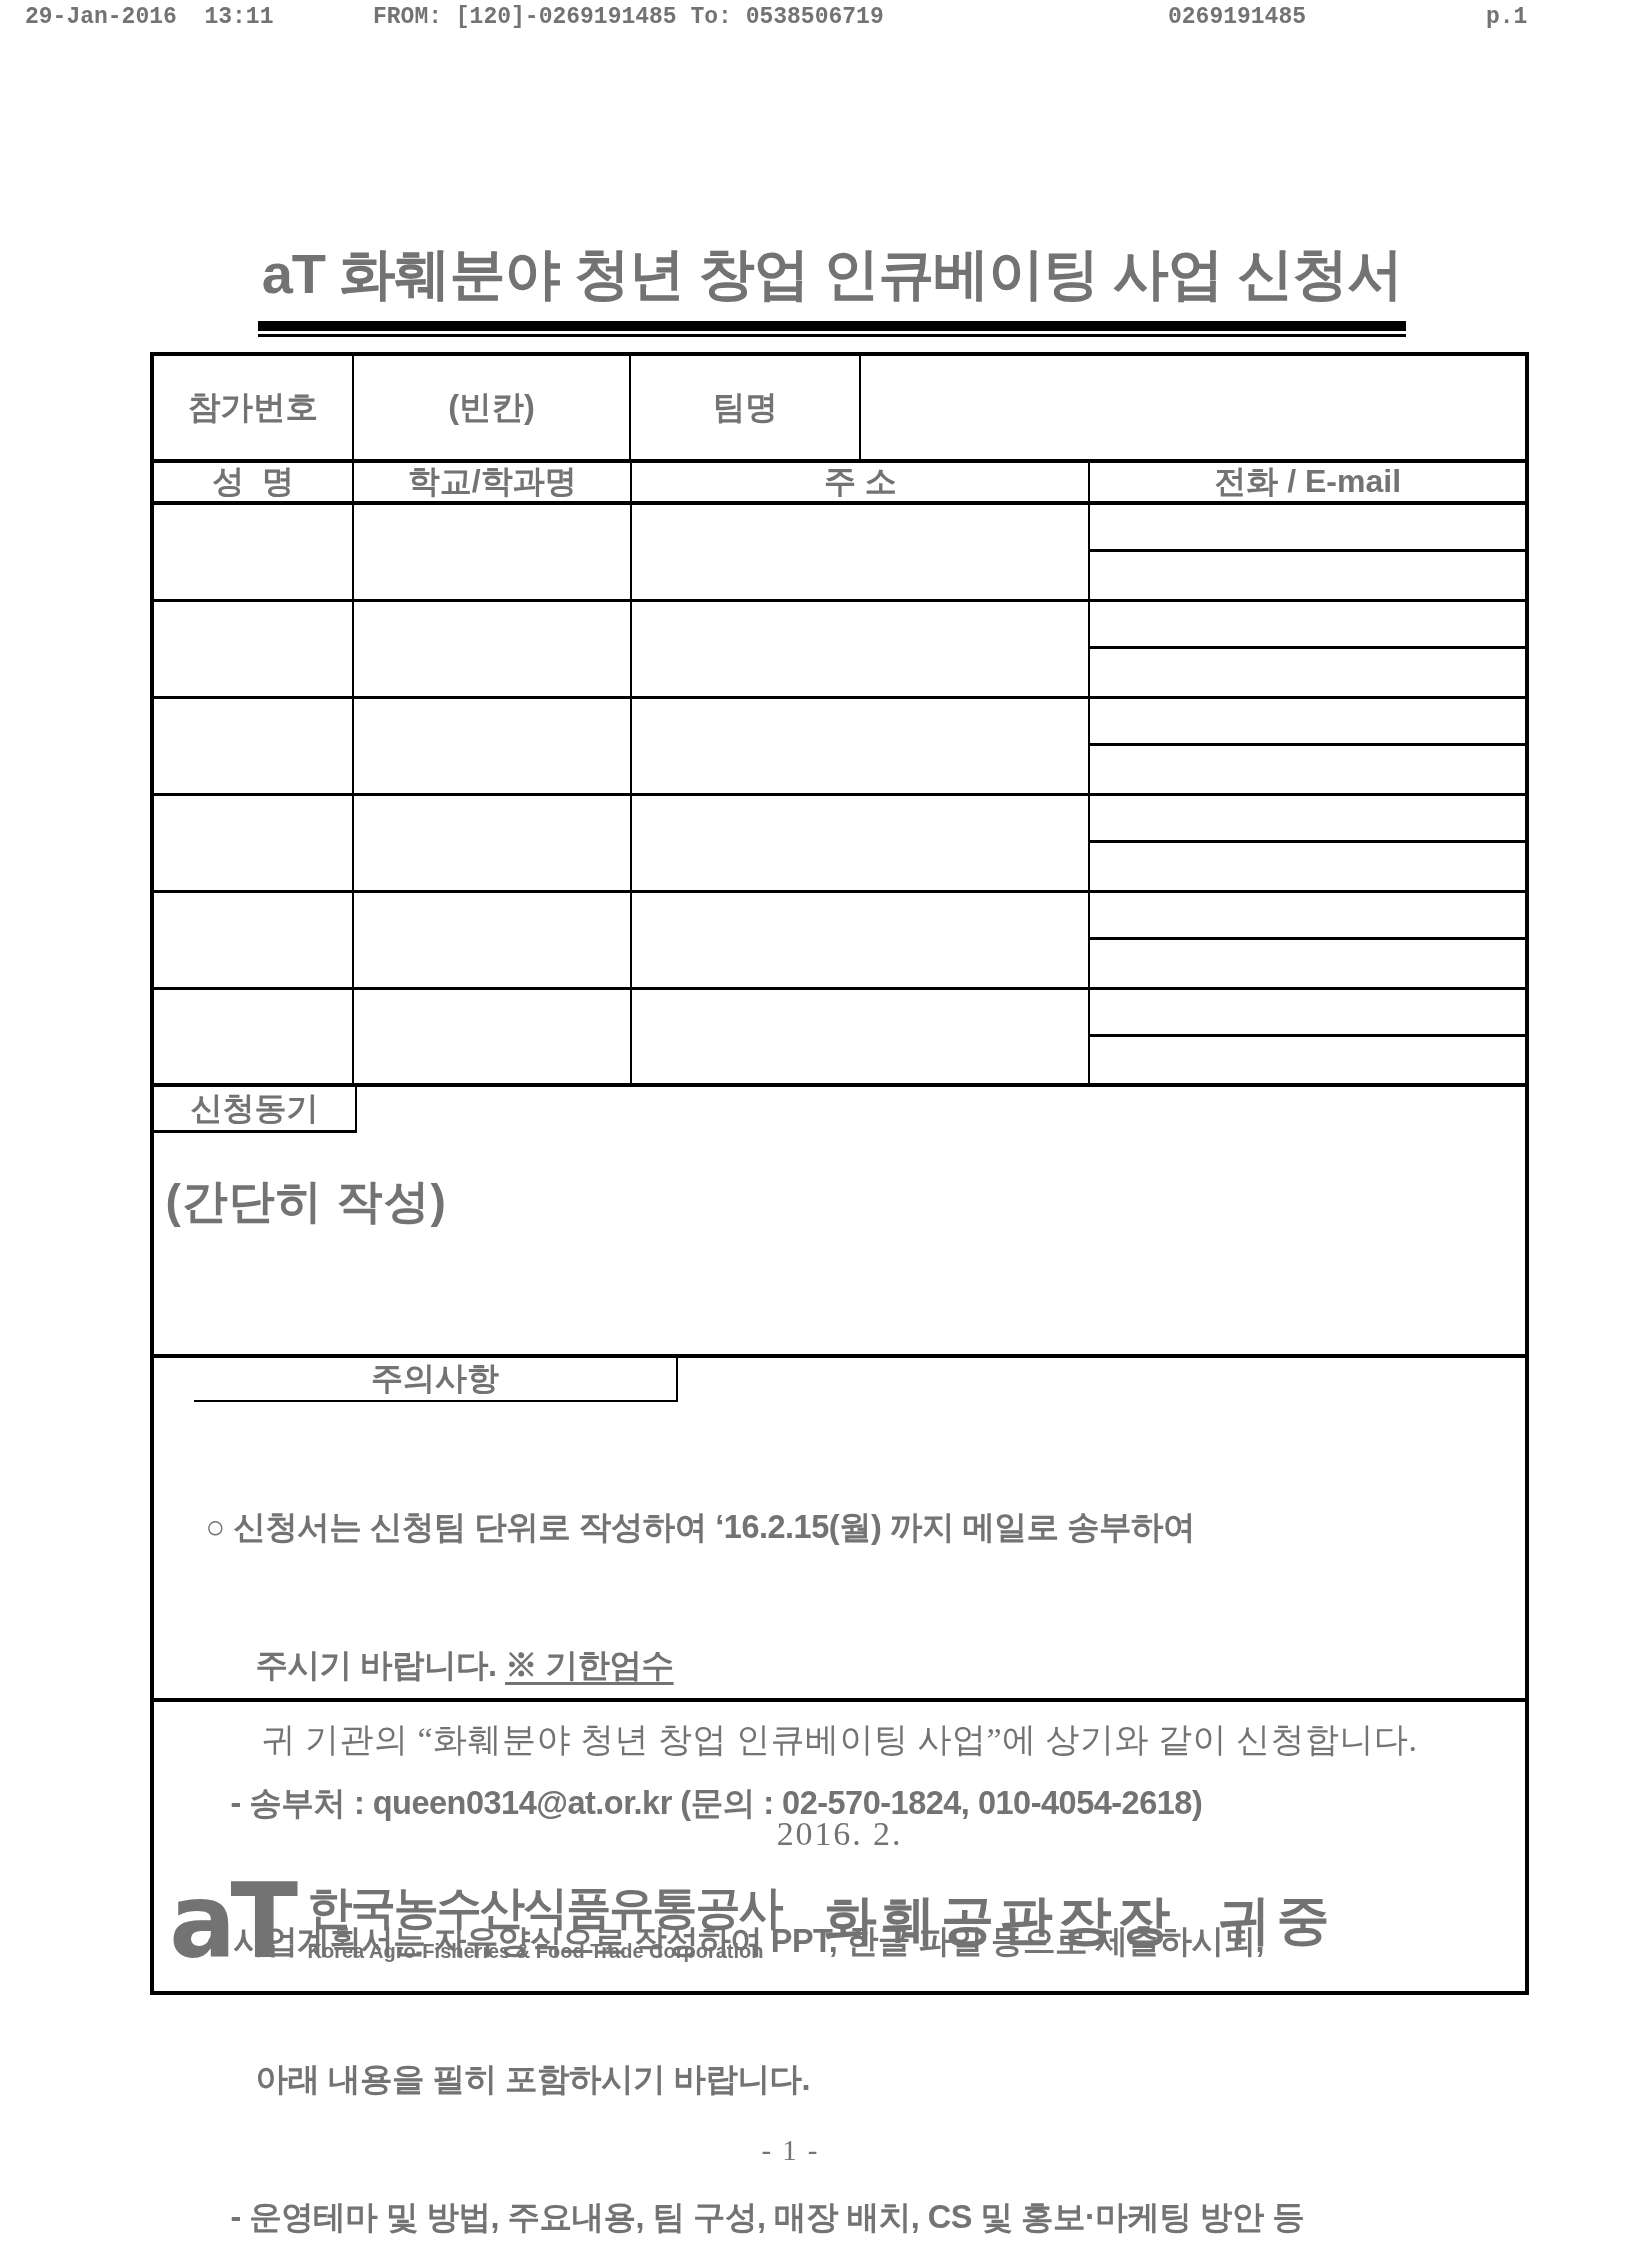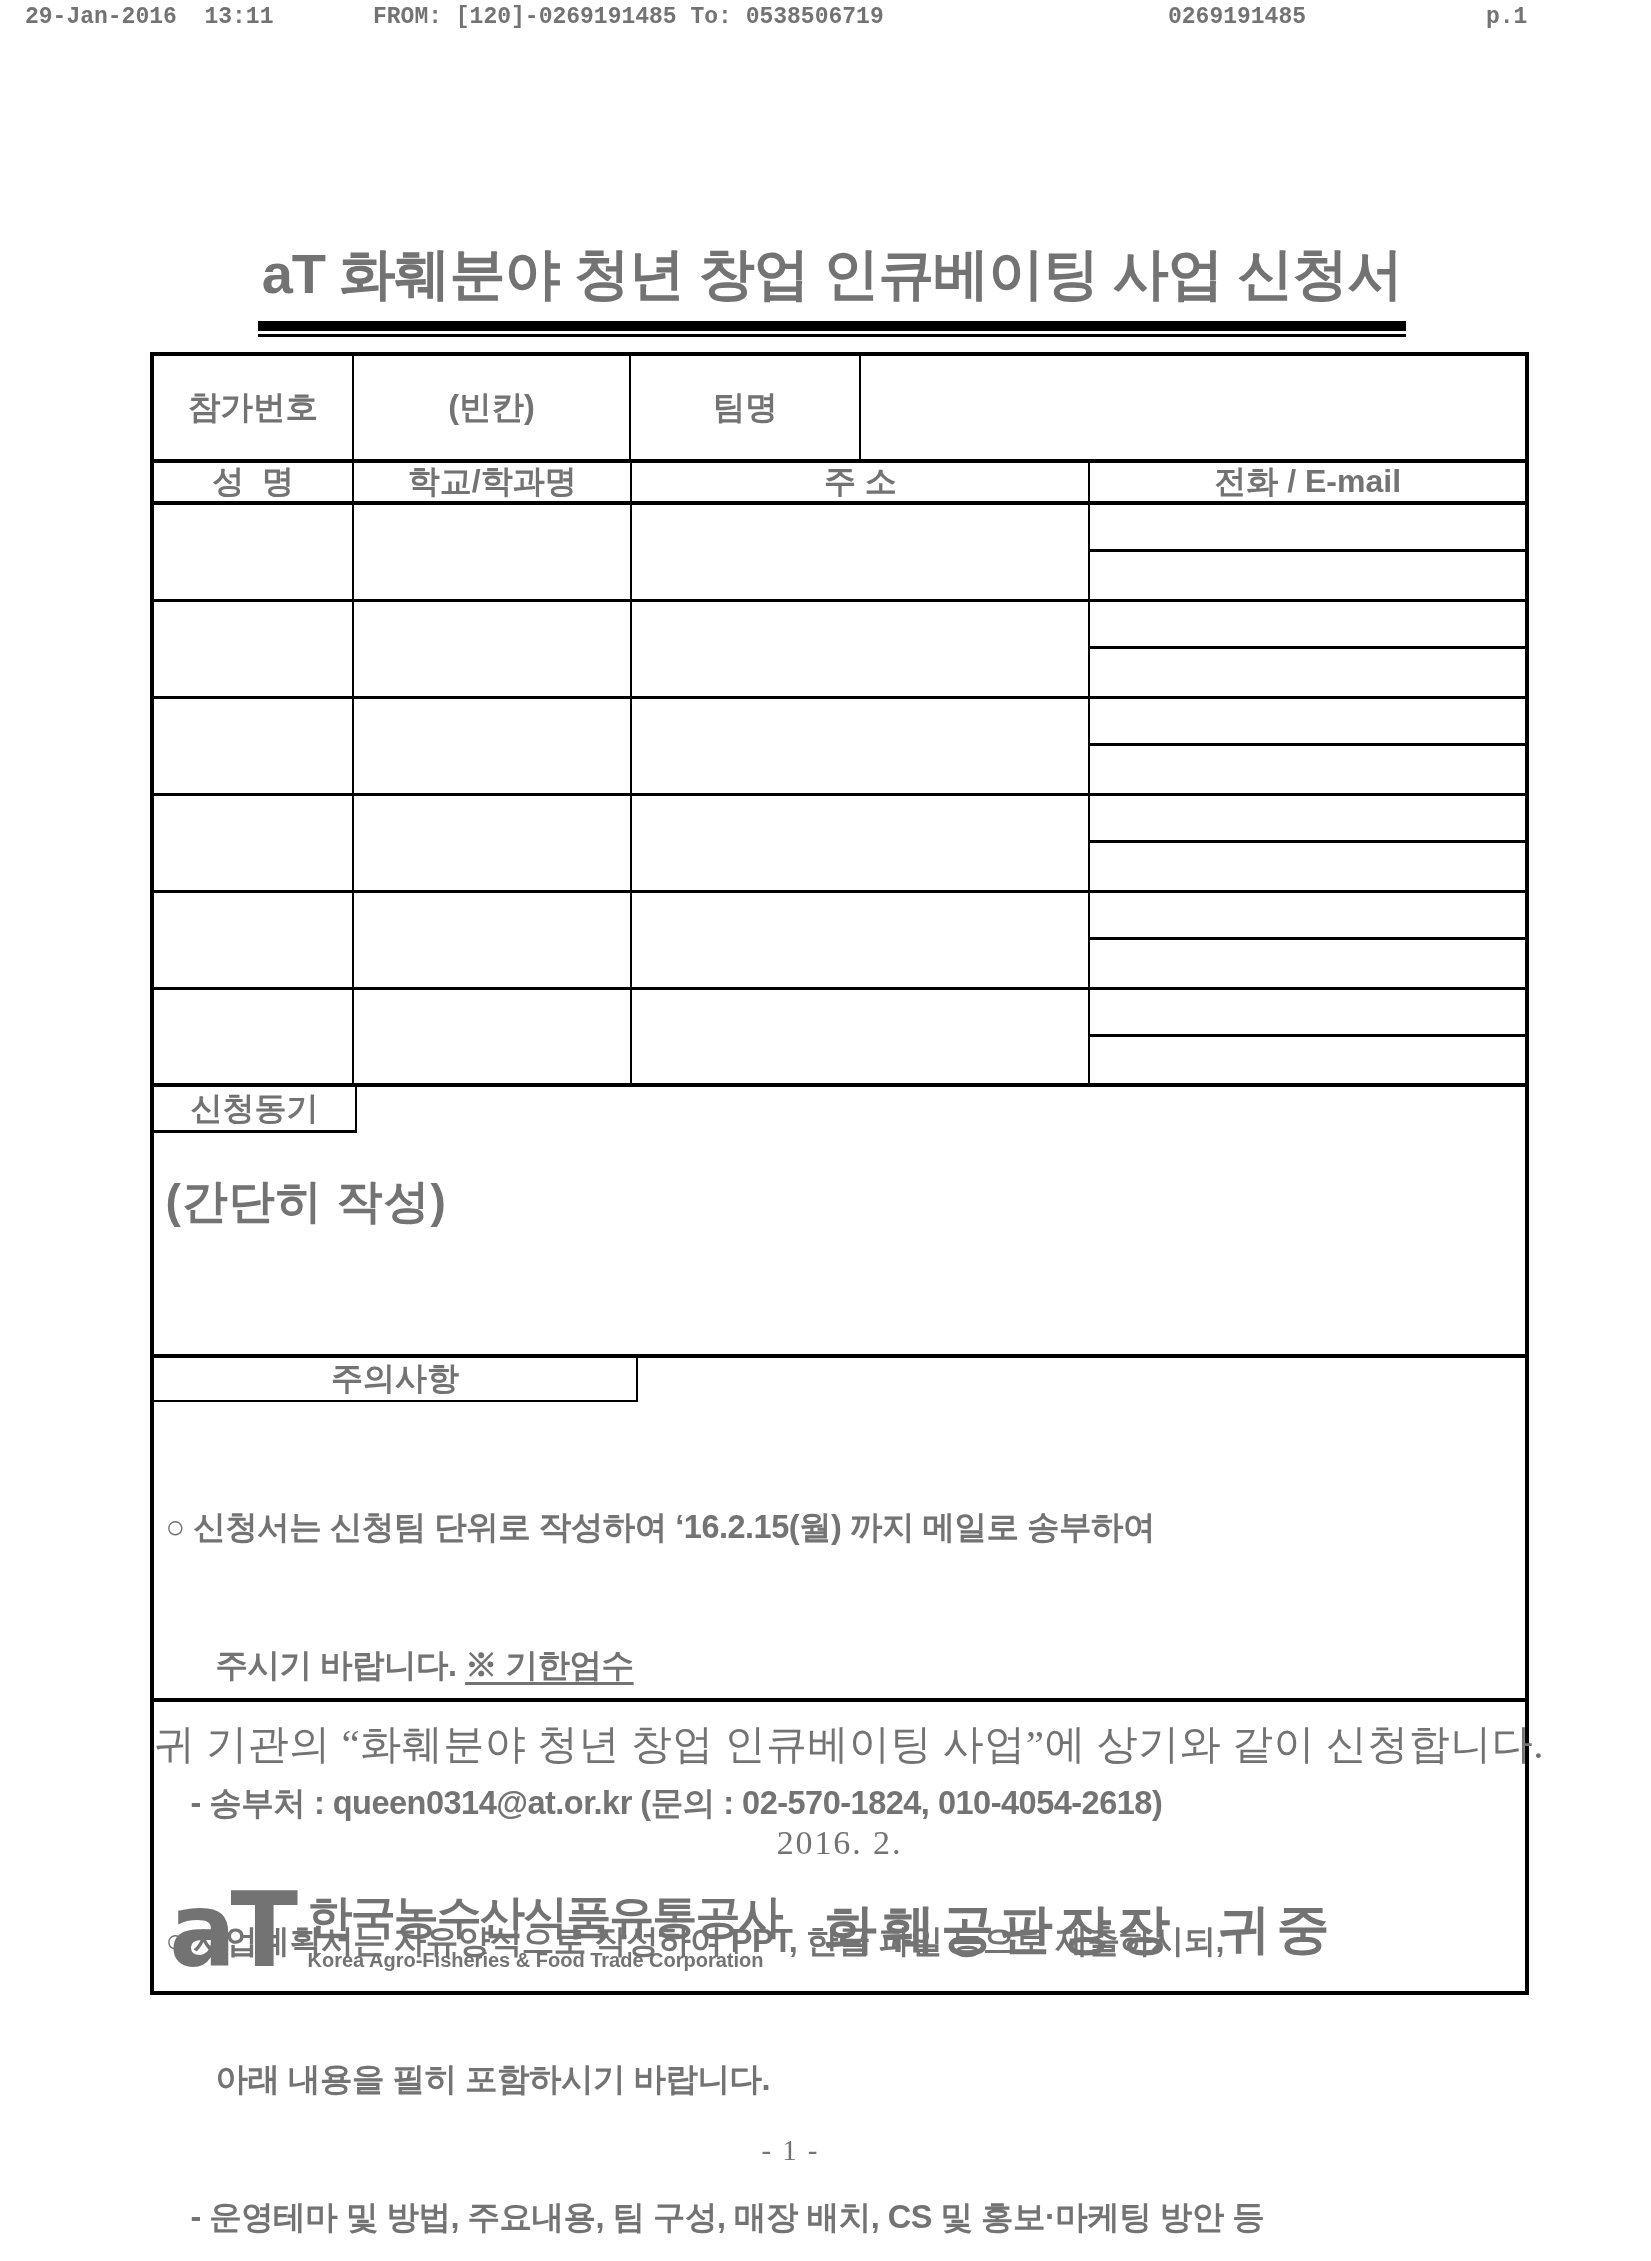--- a/index.html
+++ b/index.html
@@ -44,33 +44,33 @@
   .sub-cell { height:50%; display:flex; align-items:center; justify-content:center; font-size:27px; font-weight:bold; }
   .sub-top { border-bottom:3.8px solid #000; }
 
   
   .motivation { height:271px; border-bottom:4.8px solid #000; position:relative; }
   .motivation-tab { width:203px; height:46px; border-right:2.9px solid #000; border-bottom:3.8px solid #000;
     display:flex; align-items:center; justify-content:center; font-size:32px; font-weight:bold; }
   .motivation-hint { margin:38px 0 0 11.5px; font-size:46px; font-weight:bold; letter-spacing:1px; }
 
   
-  .notes { height:344px; border-bottom:4.8px solid #000; }
+  .notes { height:344px; border-bottom:4.8px solid #000;padding-left:40px; }
   .notes-tab { width:484px; height:44px; border-right:2.9px solid #000; border-bottom:2.9px solid #000;
     display:flex; align-items:center; justify-content:center; font-size:32px; font-weight:bold; }
   .notes-body { padding:9.6px 11.5px 0 11.5px; font-size:32.5px; font-weight:bold; line-height:46px;
     letter-spacing:-0.5px; white-space:pre-wrap; }
   .note-line { white-space:nowrap; }
   .nl-sub { padding-left:50px; }
   .nl-dash { padding-left:25px; }
   .ul { text-decoration:underline; text-decoration-thickness:2.9px; text-underline-offset:5.7px; }
 
   
   .closing { height:286px; position:relative; font-family:"Liberation Serif", serif; }
-  .closing-statement { margin-top:15.3px; text-align:center; font-size:41px; letter-spacing:0.5px; white-space:nowrap; }
+  .closing-statement { margin-top:15.3px; text-align:center; font-size:34px; letter-spacing:0.5px; white-space:nowrap; }
   .closing-date { margin-top:52px; text-align:center; font-size:34px; letter-spacing:1.9px; }
   .org-row { margin-top:23px; display:flex; align-items:center; padding-left:15.3px; }
   .at-logo { font-family:"DejaVu Sans", sans-serif; font-weight:900; font-size:99px; line-height:0.9;
     letter-spacing:-5.7px; transform:scaleY(1.05); }
   .org-names { margin-left:15.3px; font-family:"Liberation Sans", sans-serif; }
   .org-kr { font-size:45px; font-weight:900; letter-spacing:-1.9px; white-space:nowrap; }
   .org-en { font-size:20px; font-weight:bold; margin-top:1.9px; white-space:nowrap; }
   .recipient { margin-left:42px; font-size:53px; font-weight:bold; letter-spacing:5.7px; word-spacing:23px; white-space:nowrap; }
 
   

